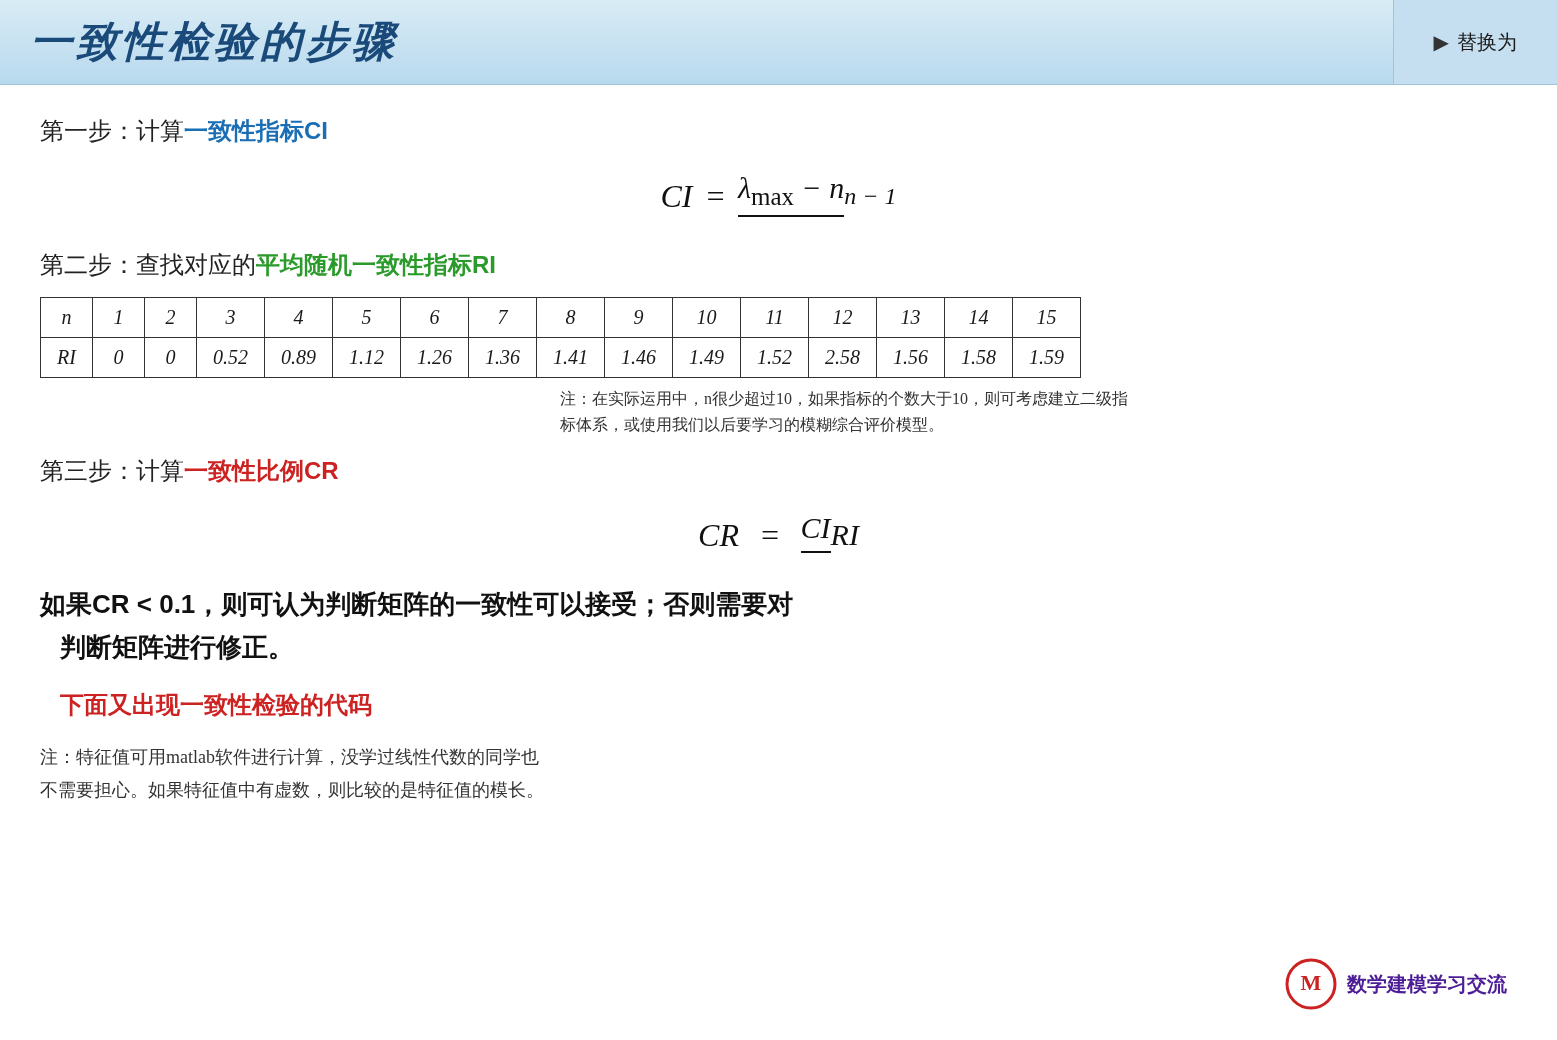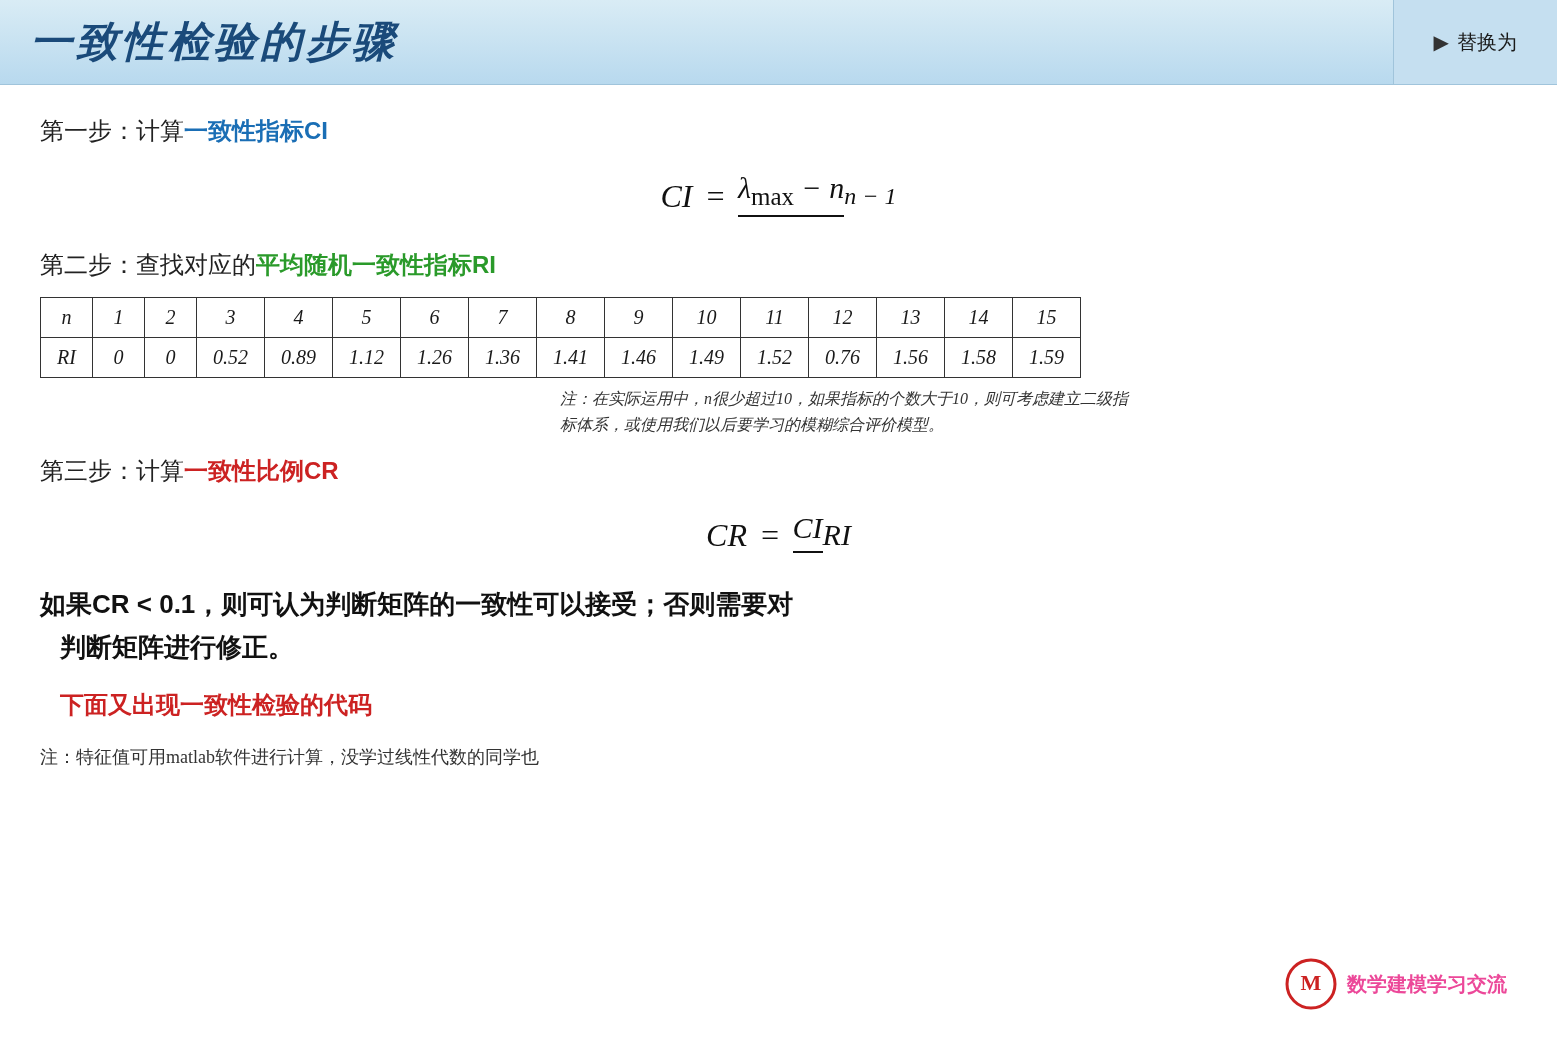--- a/index.html
+++ b/index.html
@@ -132,31 +132,30 @@
     }
 
     .table-note {
       font-size: 16px;
       color: #333;
       margin-left: 520px;
       margin-top: 8px;
       max-width: 580px;
       line-height: 1.6;
       font-family: "SimSun", serif;
-      font-style: italic;
     }
 
     
     .formula-cr {
       font-size: 32px;
       font-style: italic;
       color: #111;
       display: flex;
       align-items: center;
-      gap: 4px;
+      gap: 12px;
       font-family: "Times New Roman", Times, serif;
     }
 
     
     .conclusion {
       margin: 28px 0 20px 0;
       font-size: 26px;
       font-weight: bold;
       color: #111;
       font-family: "SimHei", "Microsoft YaHei", sans-serif;
@@ -188,21 +187,21 @@
       display: flex;
       align-items: center;
       gap: 10px;
     }
     .logo-icon {
       width: 52px;
       height: 52px;
     }
     .logo-text {
       font-size: 20px;
-      color: #ec4899;
+      color: #4c1d95;
       font-family: Liberation Sans, sans-serif;
       font-weight: bold;
     }
 
     .step2-section {
       margin-bottom: 8px;
     }
   </style>
 </head>
 <body>
@@ -267,21 +266,21 @@
         <td>0</td>
         <td>0.52</td>
         <td>0.89</td>
         <td>1.12</td>
         <td>1.26</td>
         <td>1.36</td>
         <td>1.41</td>
         <td>1.46</td>
         <td>1.49</td>
         <td>1.52</td>
-        <td>0.76</td>
+        <td>2.58</td>
         <td>1.56</td>
         <td>1.58</td>
         <td>1.59</td>
       </tr>
     </tbody>
       </table>
     <div class="table-note">注：在实际运用中，n很少超过10，如果指标的个数大于10，则可考虑建立二级指标体系，或使用我们以后要学习的模糊综合评价模型。</div>
   </div>
 
   <div class="step-header" style="margin-top:18px;">
@@ -302,20 +301,21 @@
   <div class="conclusion">
     <span>如果CR &lt; 0.1，则可认为判断矩阵的一致性可以接受；否则需要对</span>
     <div style="display:flex; align-items:baseline; gap:24px; width:100%;flex-direction:column;">
       <span>判断矩阵进行修正。</span>
       <span class="red-note">下面又出现一致性检验的代码</span>
     </div>
   </div>
 
   <div class="bottom-note">
     <div>注：特征值可用matlab软件进行计算，没学过线性代数的同学也</div>
+    <div>不需要担心。如果特征值中有虚数，则比较的是特征值的模长。</div>
   </div>
 
 </div>
 
 <div class="logo-container">
   <svg class="logo-icon" viewBox="0 0 52 52" xmlns="http://www.w3.org/2000/svg">
     <circle cx="26" cy="26" r="24" fill="none" stroke="#cc2222" stroke-width="3"></circle>
     <text x="26" y="32" text-anchor="middle" font-size="22" fill="#cc2222" font-family="serif" font-weight="bold">M</text>
   </svg>
   <span class="logo-text">数学建模学习交流</span>

